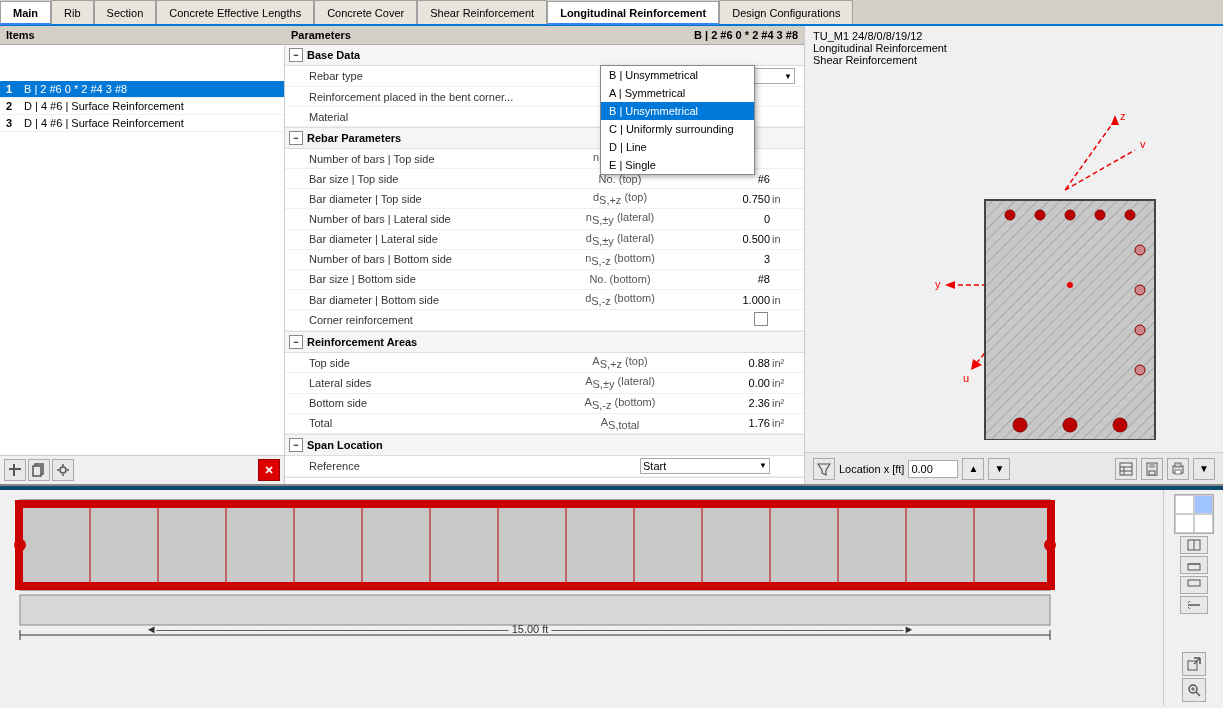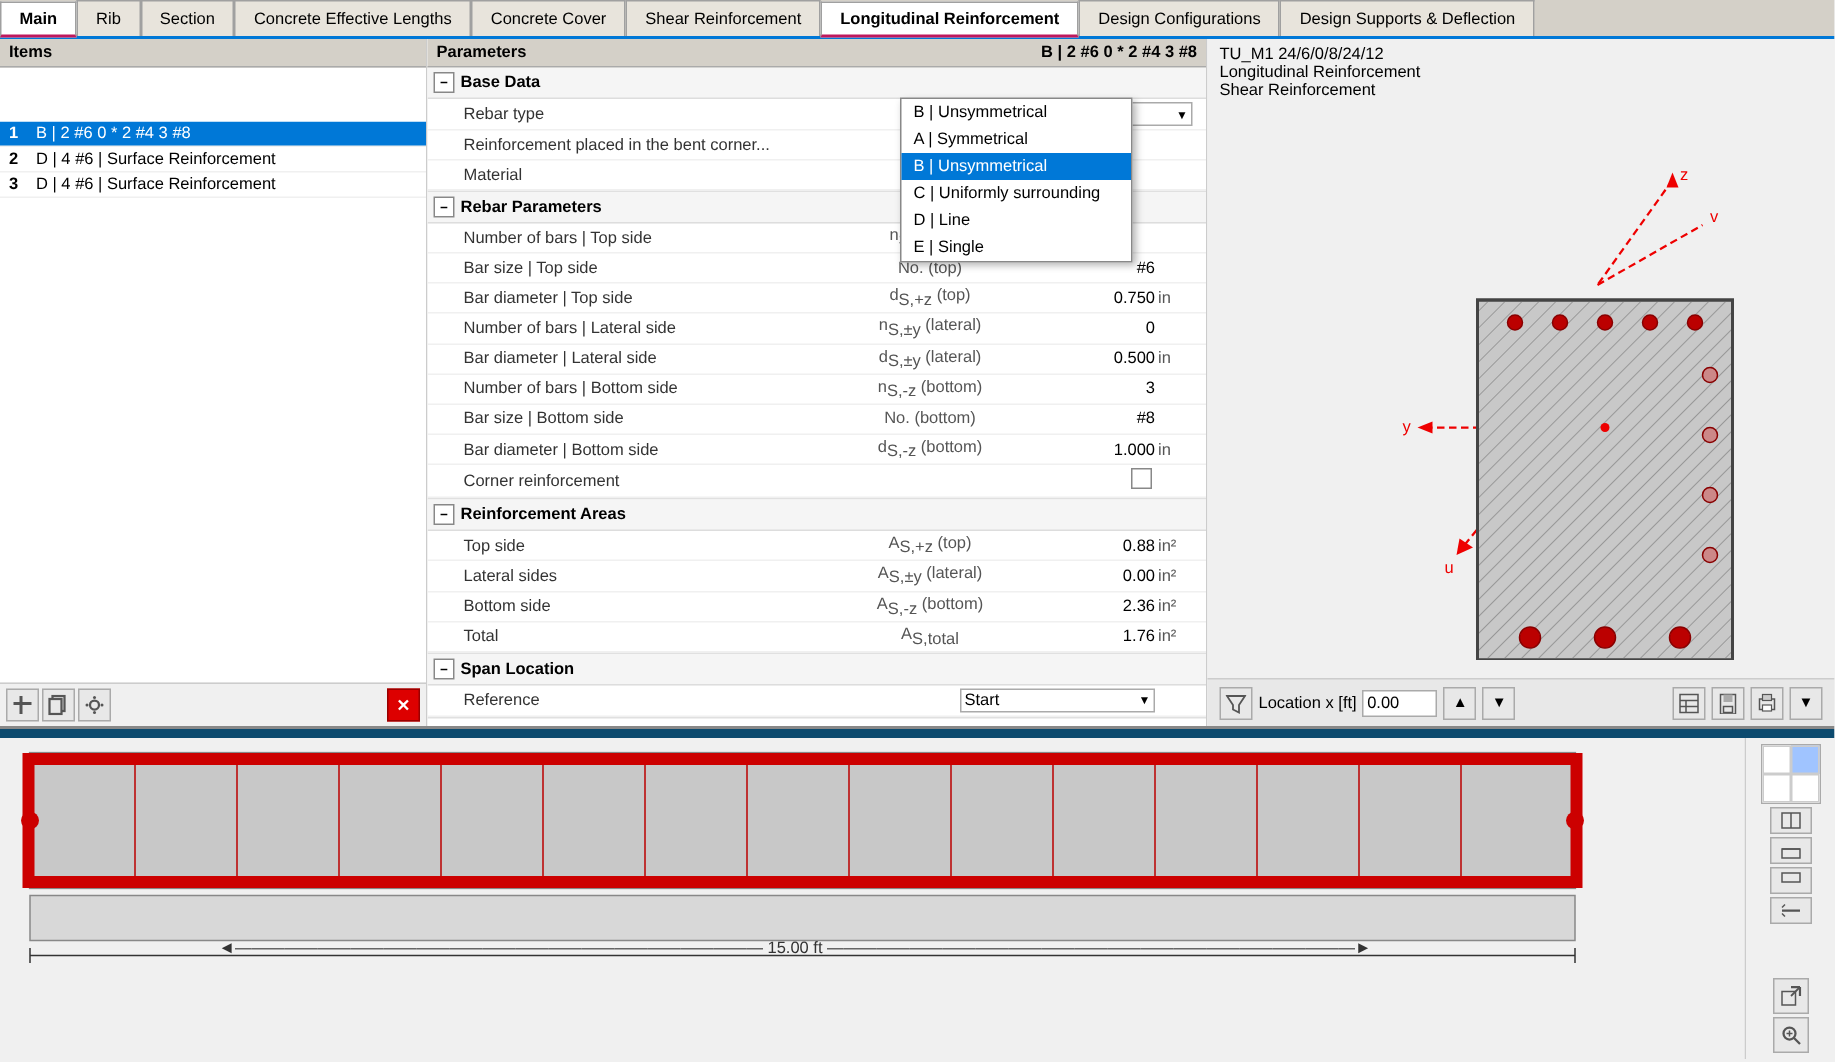--- a/index.html
+++ b/index.html
@@ -19,21 +19,21 @@
       background: #e8e4dc;
       cursor: pointer;
       white-space: nowrap;
       display: flex;
       align-items: center;
       font-size: 11px;
       color: #000;
     }
     .tab.active {
       background: #fff;
-      border-bottom: 2px solid #be185d;
+      border-bottom: 2px solid #3b82f6;
       font-weight: bold;
       color: #000;
       position: relative;
       top: 1px;
       z-index: 2;
     }
 
     
     .left-panel {
       width: 285px;
@@ -221,21 +221,21 @@
       border: 1px solid #aaa;
       display: flex; align-items: center; justify-content: center;
       cursor: pointer;
       font-size: 10px;
     }
 
     
     .bottom-section {
       height: 220px;
       display: flex;
-      border-top: 6px solid #0c4a6e;
+      border-top: 4px solid #0c4a6e;
       background: #f0f0f0;
       position: relative;
     }
     .bottom-main {
       flex: 1;
       display: flex;
       flex-direction: column;
       background: #f0f0f0;
     }
     .beam-diagram {
@@ -259,21 +259,20 @@
 
 <div class="tab-bar">
   <div class="tab active">Main</div>
   <div class="tab">Rib</div>
   <div class="tab">Section</div>
   <div class="tab">Concrete Effective Lengths</div>
   <div class="tab">Concrete Cover</div>
   <div class="tab">Shear Reinforcement</div>
   <div class="tab active">Longitudinal Reinforcement</div>
   <div class="tab">Design Configurations</div>
-  <div class="tab">Design Supports &amp; Deflection</div>
 </div>
 
 <div style="display:flex; height:460px; border-bottom:2px solid #888;">
 
   <div class="left-panel">
     <div class="panel-header">Items</div>
     <div class="items-list">
       <div class="item-row selected">
         <span class="item-num">1</span>
         <span class="item-label">B | 2 #6 0 * 2 #4 3 #8</span>
@@ -466,21 +465,21 @@
             </div>
           </div>
         </div>
       </div>
 
     </div>
   </div>
 
   <div class="right-panel">
     <div class="diagram-info">
-      <div>TU_M1 24/6/0/8/24/12</div>
+      <div>TU_M1 24/8/0/8/19/12</div>
       <div>Longitudinal Reinforcement</div>
       <div>Shear Reinforcement</div>
     </div>
     <div class="diagram-area">
 
       <svg width="340" height="340" style="position:absolute;top:30px;left:50px;">
 
         <line x1="260" y1="20" x2="210" y2="90" stroke="#e00" stroke-width="1.5" stroke-dasharray="5,3"></line>
         <polygon points="260,15 256,25 264,25" fill="#e00"></polygon>
         <text x="265" y="20" fill="#e00" font-size="11">z</text>

